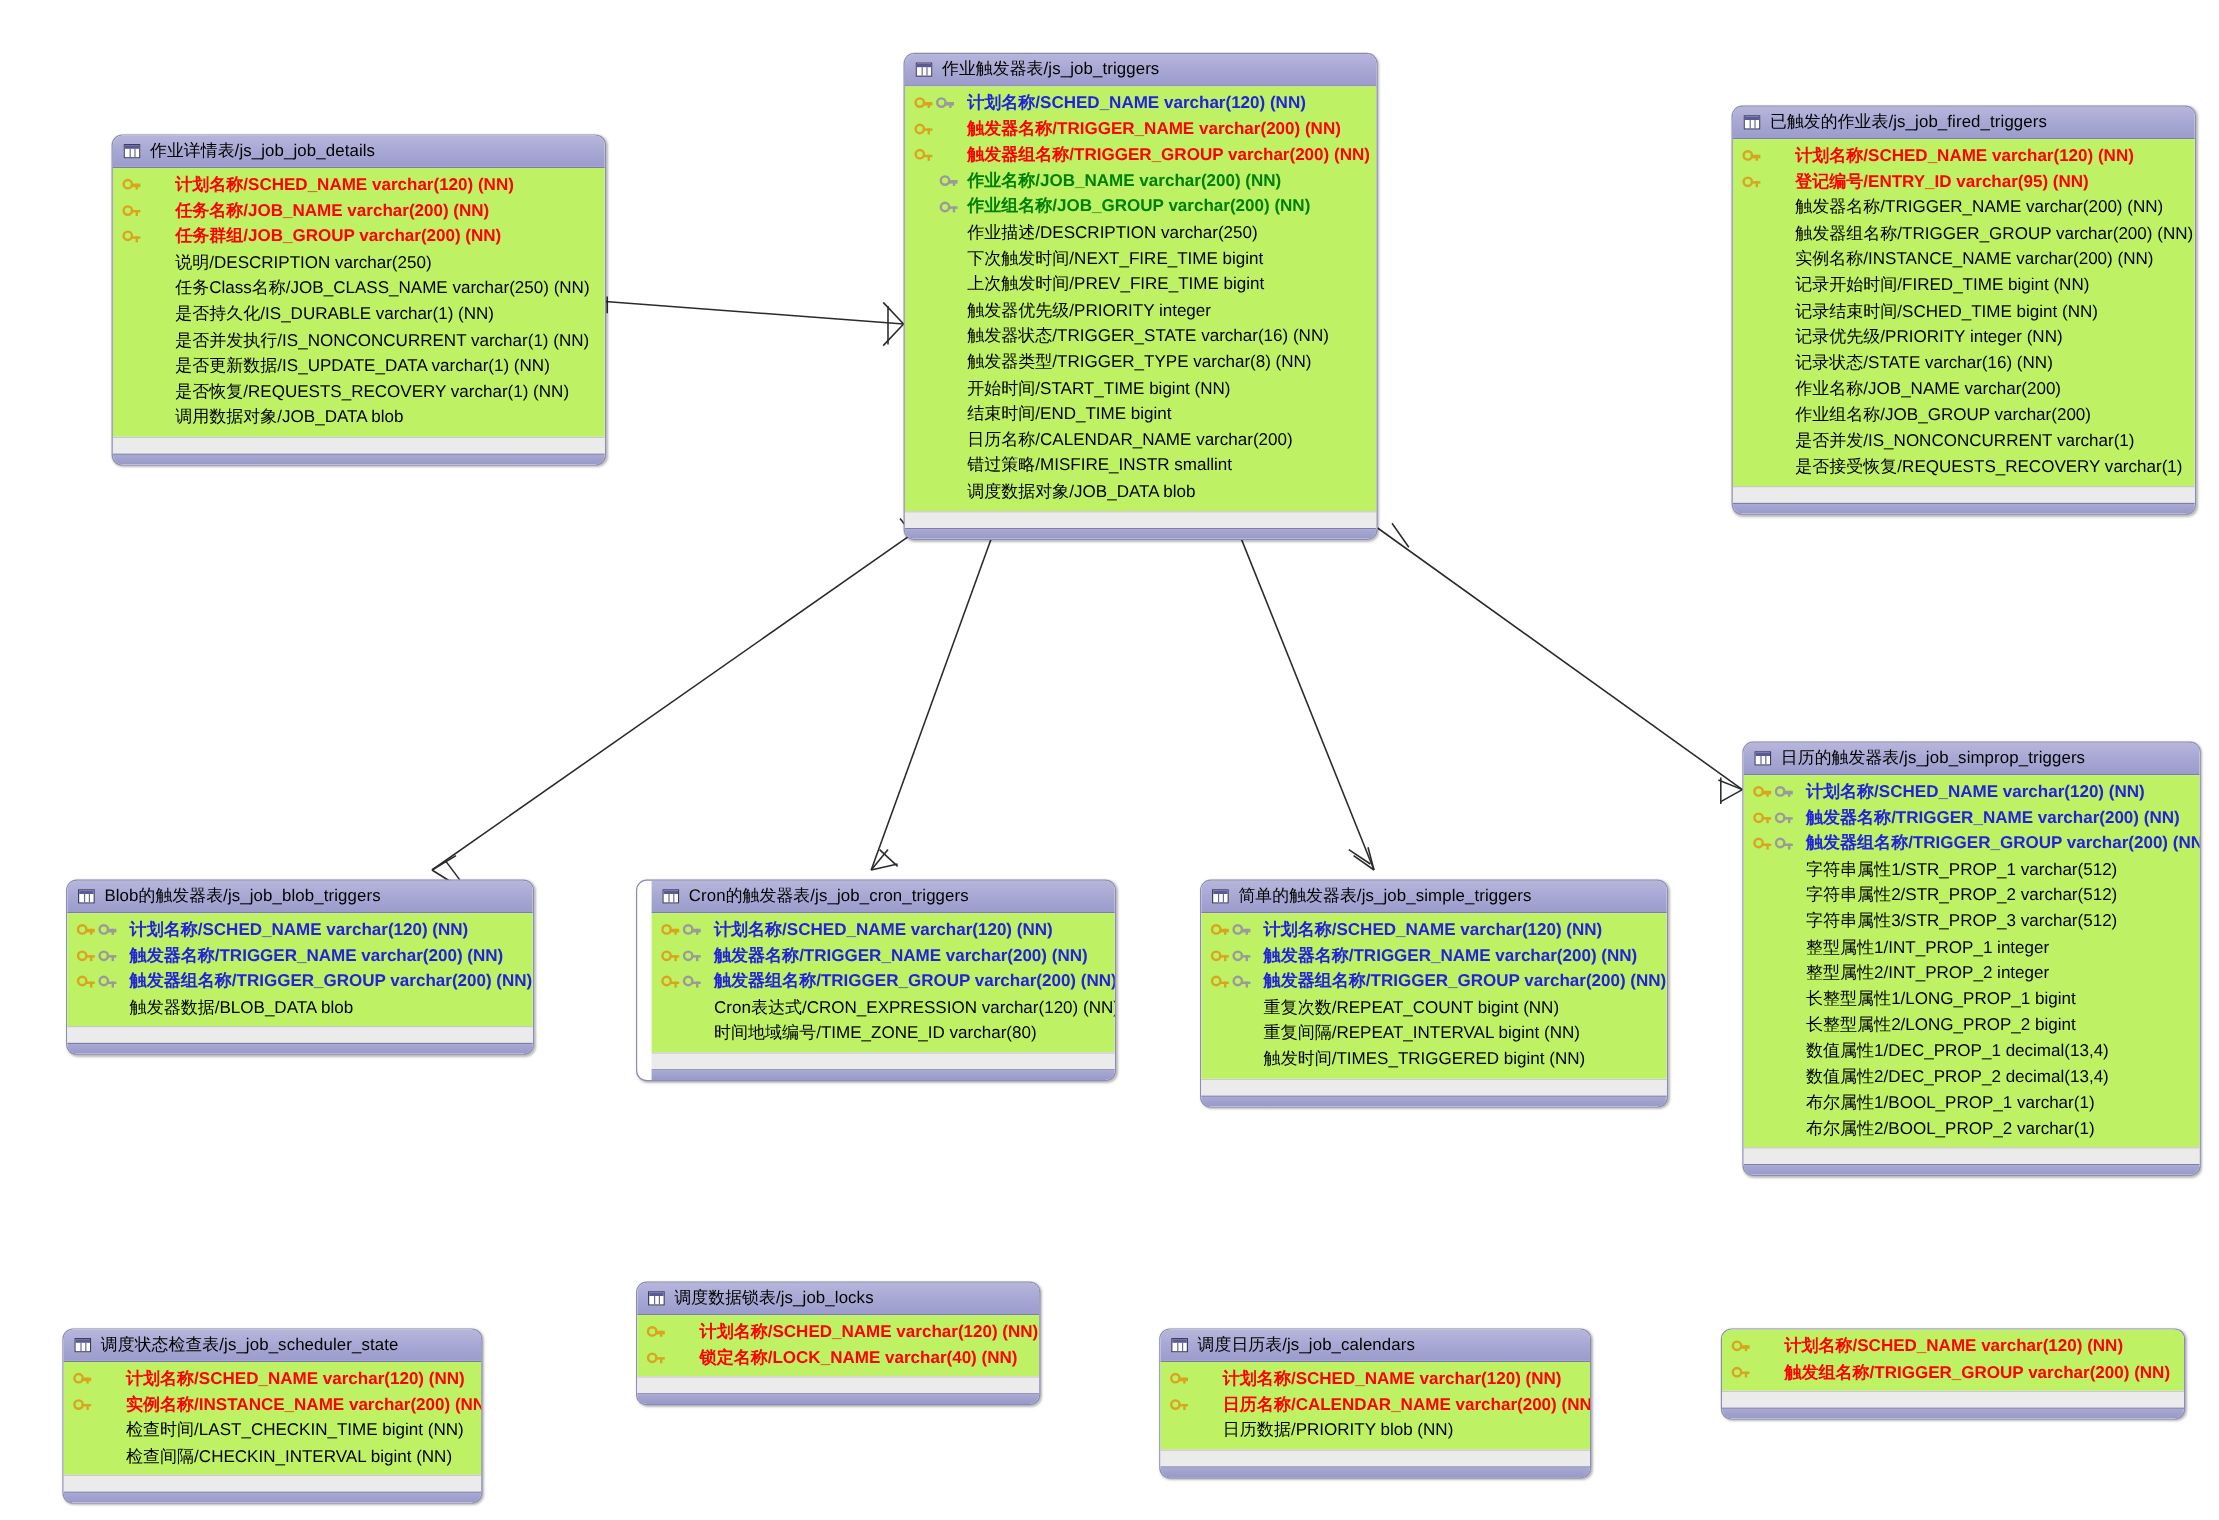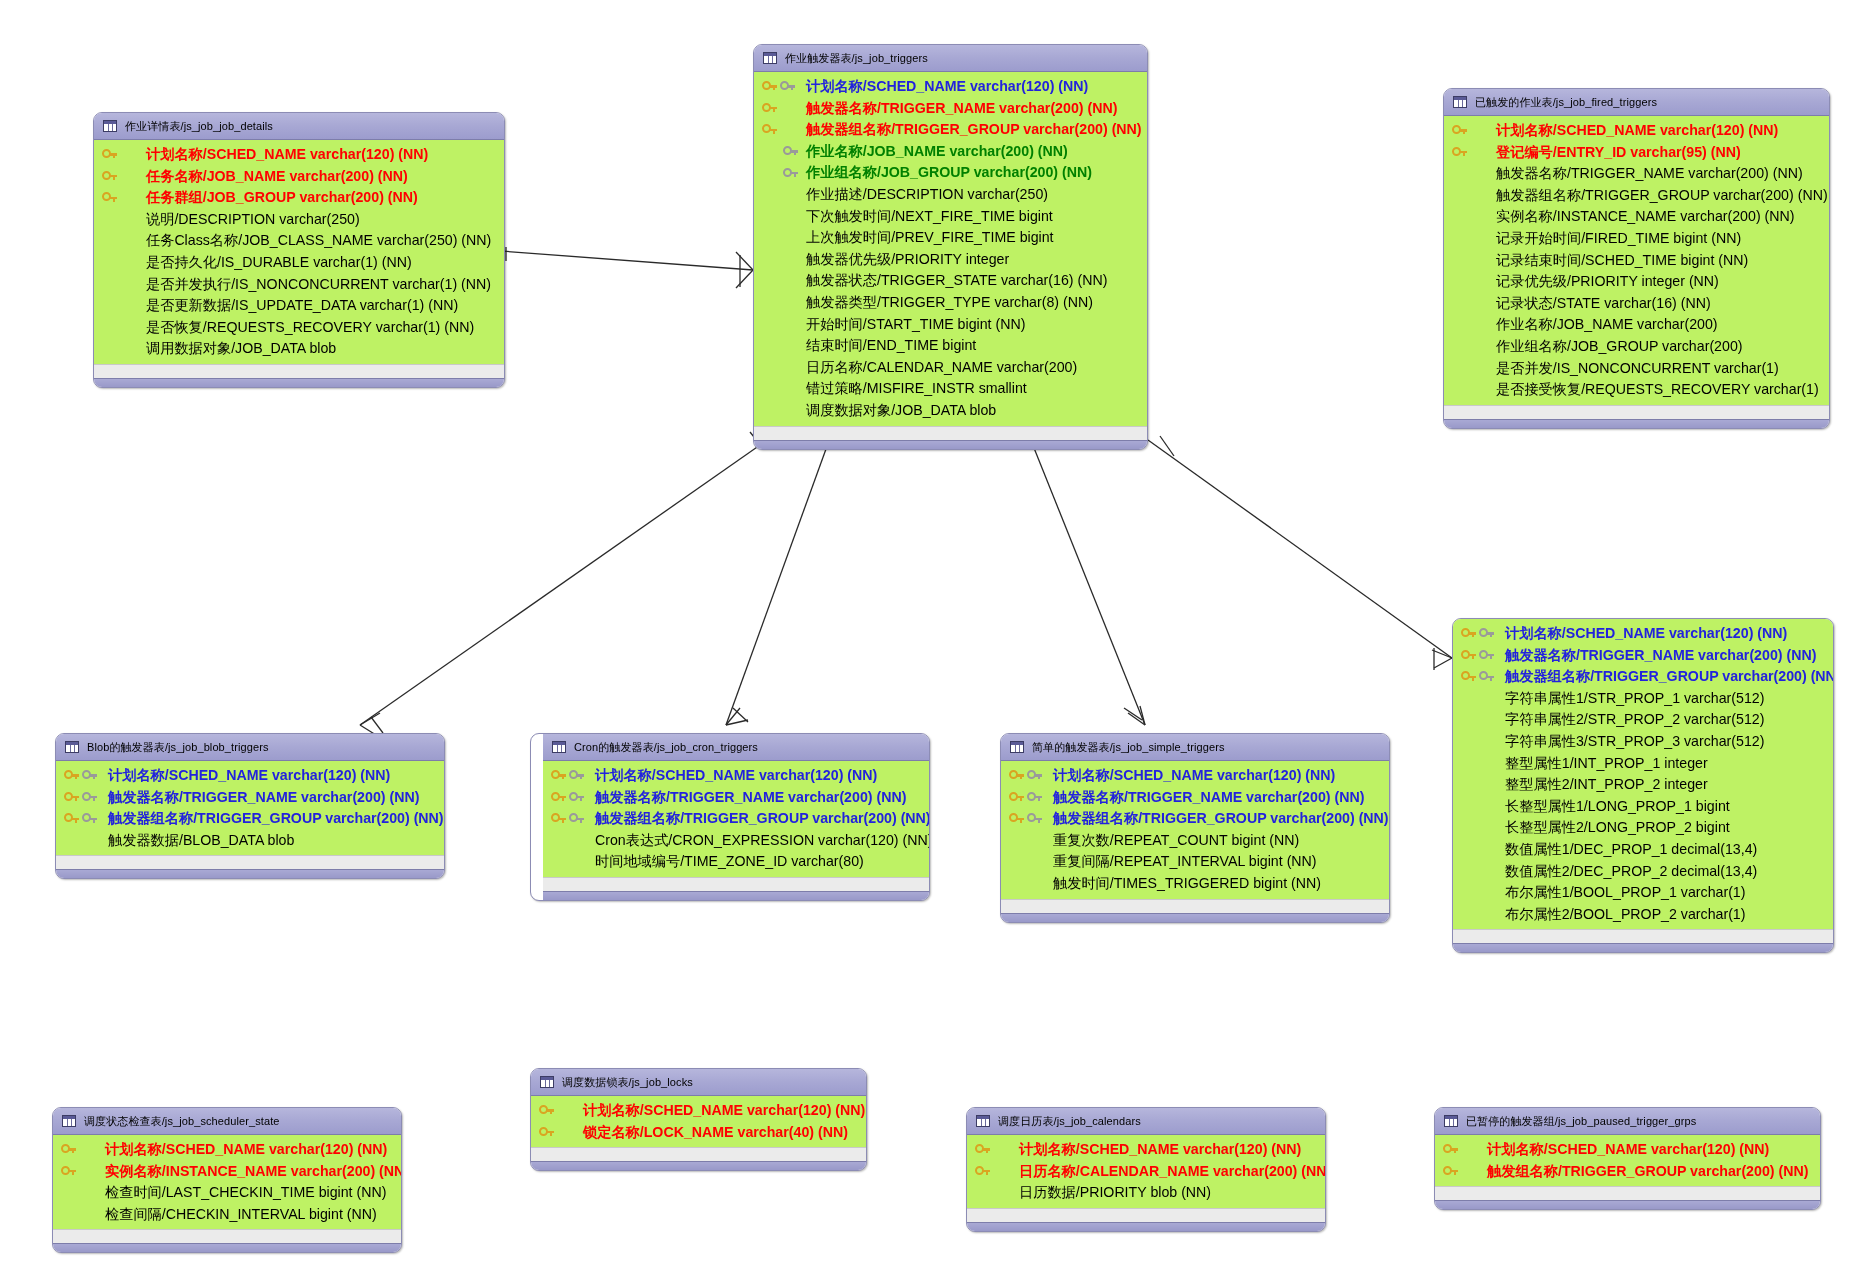--- a/index.html
+++ b/index.html
@@ -66,21 +66,21 @@
   .tbl-icon::after {
     content: "";
     position: absolute;
     left: 4px;
     top: 3px;
     bottom: 0;
     width: 1px;
     background: #6a6a9c;
     box-shadow: 4px 0 0 0 #6a6a9c;
   }
-  .ent-title { font-size: 11px; letter-spacing: 0.1px; }
+  .ent-title { font-size: 14px; letter-spacing: 0.1px; }
   .ent-body {
     background: #bef264;
     padding: 4px 0 4px 0;
   }
   .attr {
     display: flex;
     align-items: center;
     height: 21.6px;
     padding-left: 8px;
     font-size: 14.2px;
@@ -433,20 +433,24 @@
         </div>
         <div class="attr">
           <span class="keyslot"></span>
           <span class="attr-text plain-text">是否接受恢复/REQUESTS_RECOVERY varchar(1)</span>
         </div>
       </div>
       <div class="ent-footer"></div>
       <div class="ent-bottombar"></div>
     </div>
     <div class="entity" style="left: 1452px; top: 618px; width: 382px;">
+      <div class="ent-header">
+        <span class="tbl-icon"></span>
+        <span class="ent-title">日历的触发器表/js_job_simprop_triggers</span>
+      </div>
       <div class="ent-body">
         <div class="attr">
           <span class="keyslot">
             <span class="key">
               <span class="bow"></span>
               <span class="shaft"></span>
               <span class="tooth"></span>
             </span>
             <span class="key fk">
               <span class="bow"></span>
@@ -819,24 +823,20 @@
         </div>
         <div class="attr">
           <span class="keyslot"></span>
           <span class="attr-text plain-text">日历数据/PRIORITY blob (NN)</span>
         </div>
       </div>
       <div class="ent-footer"></div>
       <div class="ent-bottombar"></div>
     </div>
     <div class="entity" style="left: 1434px; top: 1107px; width: 387px;">
-      <div class="ent-header">
-        <span class="tbl-icon"></span>
-        <span class="ent-title">已暂停的触发器组/js_job_paused_trigger_grps</span>
-      </div>
       <div class="ent-body">
         <div class="attr">
           <span class="keyslot">
             <span class="key">
               <span class="bow"></span>
               <span class="shaft"></span>
               <span class="tooth"></span>
             </span>
           </span>
           <span class="attr-text pk-text">计划名称/SCHED_NAME varchar(120) (NN)</span>

